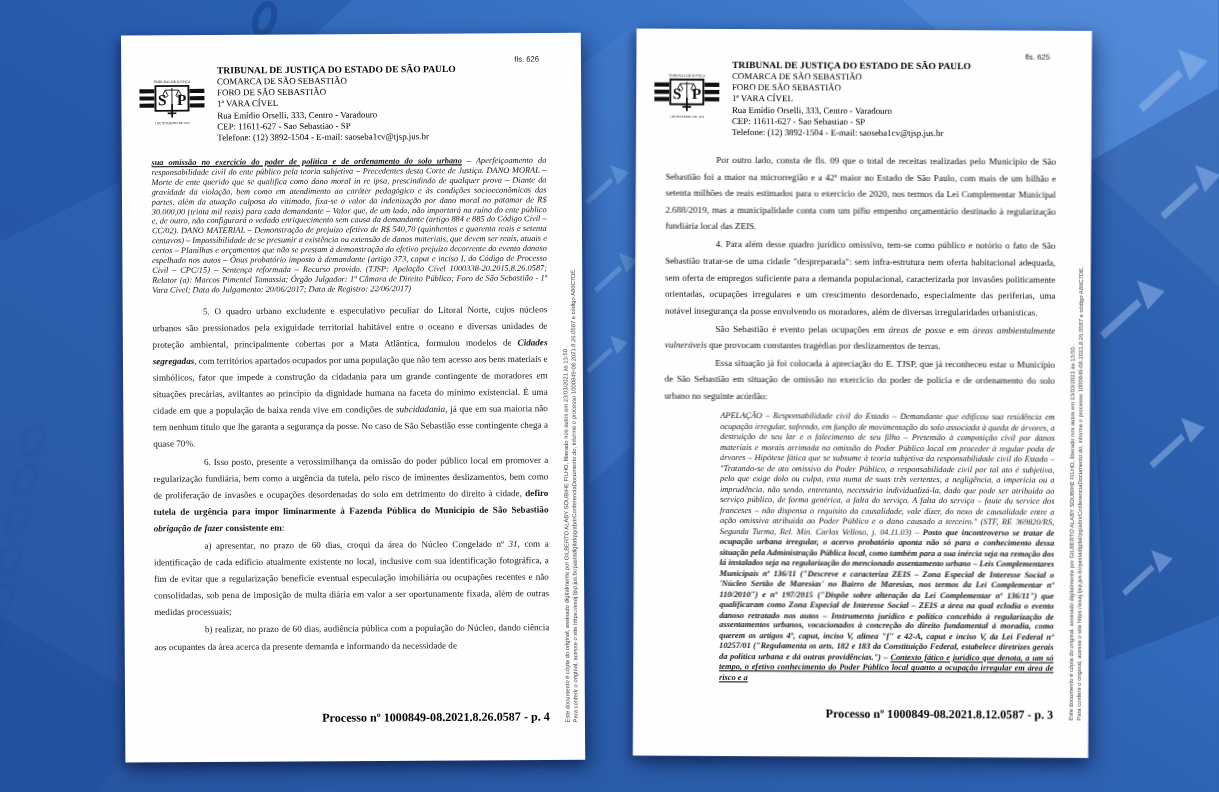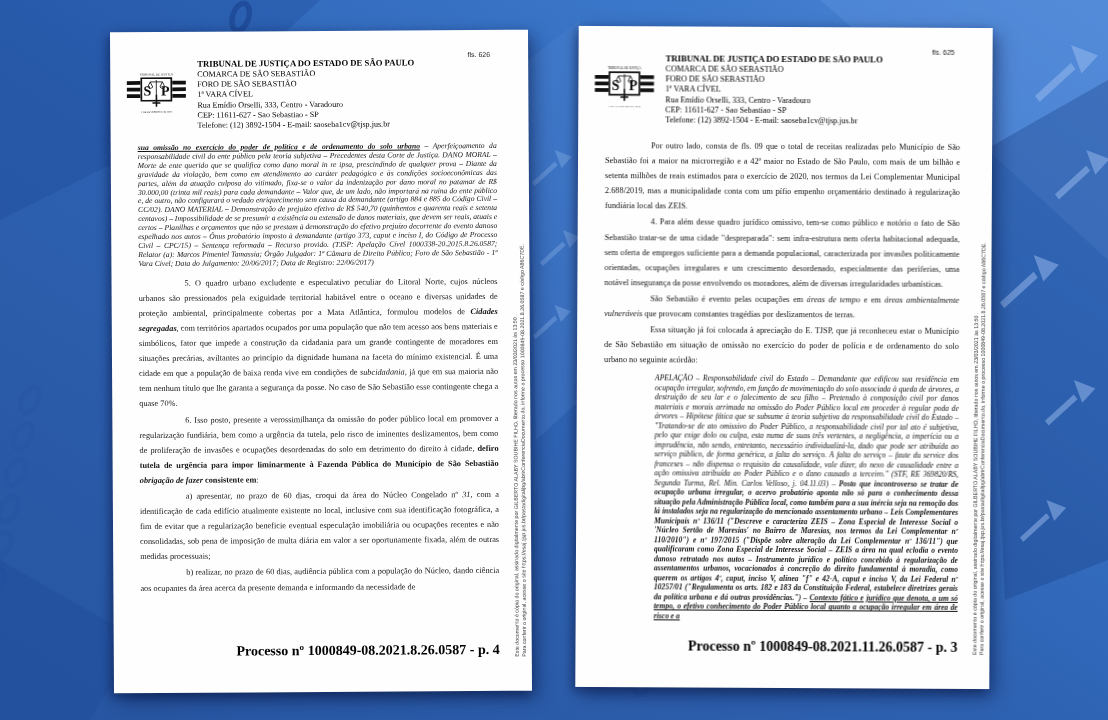--- a/index.html
+++ b/index.html
@@ -14,21 +14,21 @@
   .header{position:absolute;top:27px;left:16px;right:32px;display:flex;}
   .seal{width:60px;height:51px;flex:none;margin-top:11px;}
   .hdr-text{margin-left:11px;font-size:8.1px;line-height:10.2px;color:#000;}
   .hdr-title{font-weight:bold;font-size:8.7px;line-height:11px;}
   .body-block{position:absolute;top:112px;left:27px;right:32px;text-align:justify;}
   .body-block p{margin:0;}
   p.q{font-style:italic;font-size:7.6px;line-height:8.9px;margin-bottom:7px;}
   p.n{font-size:8.3px;line-height:15.1px;text-indent:46px;margin-bottom:1px;}
   p.cite{font-style:italic;font-size:7.6px;line-height:9.5px;margin:6px 0 0 51px;}
   .b{font-weight:bold;} .i{font-style:italic;} .u{text-decoration:underline;}
-  .page-footer{position:absolute;right:32px;bottom:33px;font-weight:bold;font-size:14px;color:#000;}
+  .page-footer{position:absolute;right:32px;bottom:33px;font-weight:bold;font-size:11px;color:#000;}
   .stamp{position:absolute;top:122px;right:3px;height:505px;
          writing-mode:vertical-rl;transform:rotate(180deg);
          font-family:"Liberation Sans",sans-serif;font-size:5.3px;line-height:7.3px;
          color:#3d3d3d;white-space:nowrap;}
 </style>
 </head>
 <body>
 
 <svg class="bg" viewBox="0 0 1108 720" preserveAspectRatio="none">
   <defs>
@@ -169,24 +169,24 @@
       <div>1ª VARA CÍVEL</div>
       <div>Rua Emídio Orselli, 333, Centro - Varadouro</div>
       <div>CEP: 11611-627 - Sao Sebastiao - SP</div>
       <div>Telefone: (12) 3892-1504 - E-mail: saoseba1cv@tjsp.jus.br</div>
     </div>
   </div>
 
   <div class="body-block">
       <p class="n"><span>Por outro lado, consta de fls. 09 que o total de receitas realizadas pelo Município de São Sebastião foi a maior na microrregião e a 42ª maior no Estado de São Paulo, com mais de um bilhão e setenta milhões de reais estimados para o exercício de 2020, nos termos da Lei Complementar Municipal 2.688/2019, mas a municipalidade conta com um pífio empenho orçamentário destinado à regularização fundiária local das ZEIS.</span></p>
       <p class="n"><span>4. Para além desse quadro jurídico omissivo, tem-se como público e notório o fato de São Sebastião tratar-se de uma cidade "despreparada":  sem infra-estrutura nem oferta habitacional adequada, sem oferta de empregos suficiente para a demanda populacional, caracterizada por invasões politicamente orientadas, ocupações irregulares e um crescimento desordenado, especialmente das periferias, uma notável insegurança da posse envolvendo os moradores, além de diversas irregularidades urbanísticas.</span></p>
-      <p class="n"><span>São Sebastião é evento pelas ocupações em </span><span class="i">áreas de tempo</span><span> e em </span><span class="i">áreas ambientalmente vulneráveis</span><span> que provocam constantes tragédias por deslizamentos de terras.</span></p>
+      <p class="n"><span>São Sebastião é evento pelas ocupações em </span><span class="i">áreas de posse</span><span> e em </span><span class="i">áreas ambientalmente vulneráveis</span><span> que provocam constantes tragédias por deslizamentos de terras.</span></p>
       <p class="n"><span>Essa situação já foi colocada à apreciação do E. TJSP, que já reconheceu estar o Município de São Sebastião em situação de omissão no exercício do poder de polícia e de ordenamento do solo urbano no seguinte acórdão:</span></p>
       <p class="cite"><span>APELAÇÃO – Responsabilidade civil do Estado – Demandante que edificou sua residência em ocupação irregular, sofrendo, em função de movimentação do solo associada à queda de árvores, a destruição de seu lar e o falecimento de seu filho – Pretensão à composição civil por danos materiais e morais arrimada na omissão do Poder Público local em proceder à regular poda de árvores – Hipótese fática que se subsume à teoria subjetiva da responsabilidade civil do Estado – "Tratando-se de ato omissivo do Poder Público, a responsabilidade civil por tal ato é subjetiva, pelo que exige dolo ou culpa, esta numa de suas três vertentes, a negligência, a imperícia ou a imprudência, não sendo, entretanto, necessário individualizá-la, dado que pode ser atribuída ao serviço público, de forma genérica, a falta do serviço. A falta do serviço – faute du service dos franceses – não dispensa o requisito da causalidade, vale dizer, do nexo de causalidade entre a ação omissiva atribuída ao Poder Público e o dano causado a terceiro." (STF, RE 369820/RS, Segunda Turma, Rel. Min. Carlos Velloso, j. 04.11.03) – </span><span class="b">Posto que incontroverso se tratar de ocupação urbana irregular, o acervo probatório aponta não só para o conhecimento dessa situação pela Administração Pública local, como também para a sua inércia seja na remoção dos lá instalados seja na regularização do mencionado assentamento urbano – Leis Complementares Municipais nº 136/11 ("Descreve e caracteriza ZEIS – Zona Especial de Interesse Social o 'Núcleo Sertão de Maresias' no Bairro de Maresias, nos termos da Lei Complementar nº 110/2010") e nº 197/2015 ("Dispõe sobre alteração da Lei Complementar nº 136/11") que qualificaram como Zona Especial de Interesse Social – ZEIS a área na qual eclodia o evento danoso retratado nos autos – Instrumento jurídico e político concebido à regularização de assentamentos urbanos, vocacionados à concreção do direito fundamental à moradia, como querem os artigos 4º, caput, inciso V, alínea "f" e 42-A, caput e inciso V, da Lei Federal nº 10257/01 ("Regulamenta os arts. 182 e 183 da Constituição Federal, estabelece diretrizes gerais da política urbana e dá outras providências.") – </span><span class="b u">Contexto fático e jurídico que denota, a um só tempo, o efetivo conhecimento do Poder Público local quanto a ocupação irregular em área de risco e a</span></p>
     </div>
 
-  <div class="page-footer">Processo nº 1000849-08.2021.11.26.0587 - p. 3</div>
+  <div class="page-footer">Processo nº 1000849-08.2021.8.12.0587 - p. 3</div>
 
   <div class="stamp">
     <div>Este documento é cópia do original, assinado digitalmente por GILBERTO ALABY SOUBIHE FILHO, liberado nos autos em 23/03/2021 às 13:50 .</div>
     <div>Para conferir o original, acesse o site https://esaj.tjsp.jus.br/pastadigital/pg/abrirConferenciaDocumento.do, informe o processo 1000849-08.2021.8.26.0587 e código A86C7DE.</div>
   </div>
 </div>
 
 </body></html>

